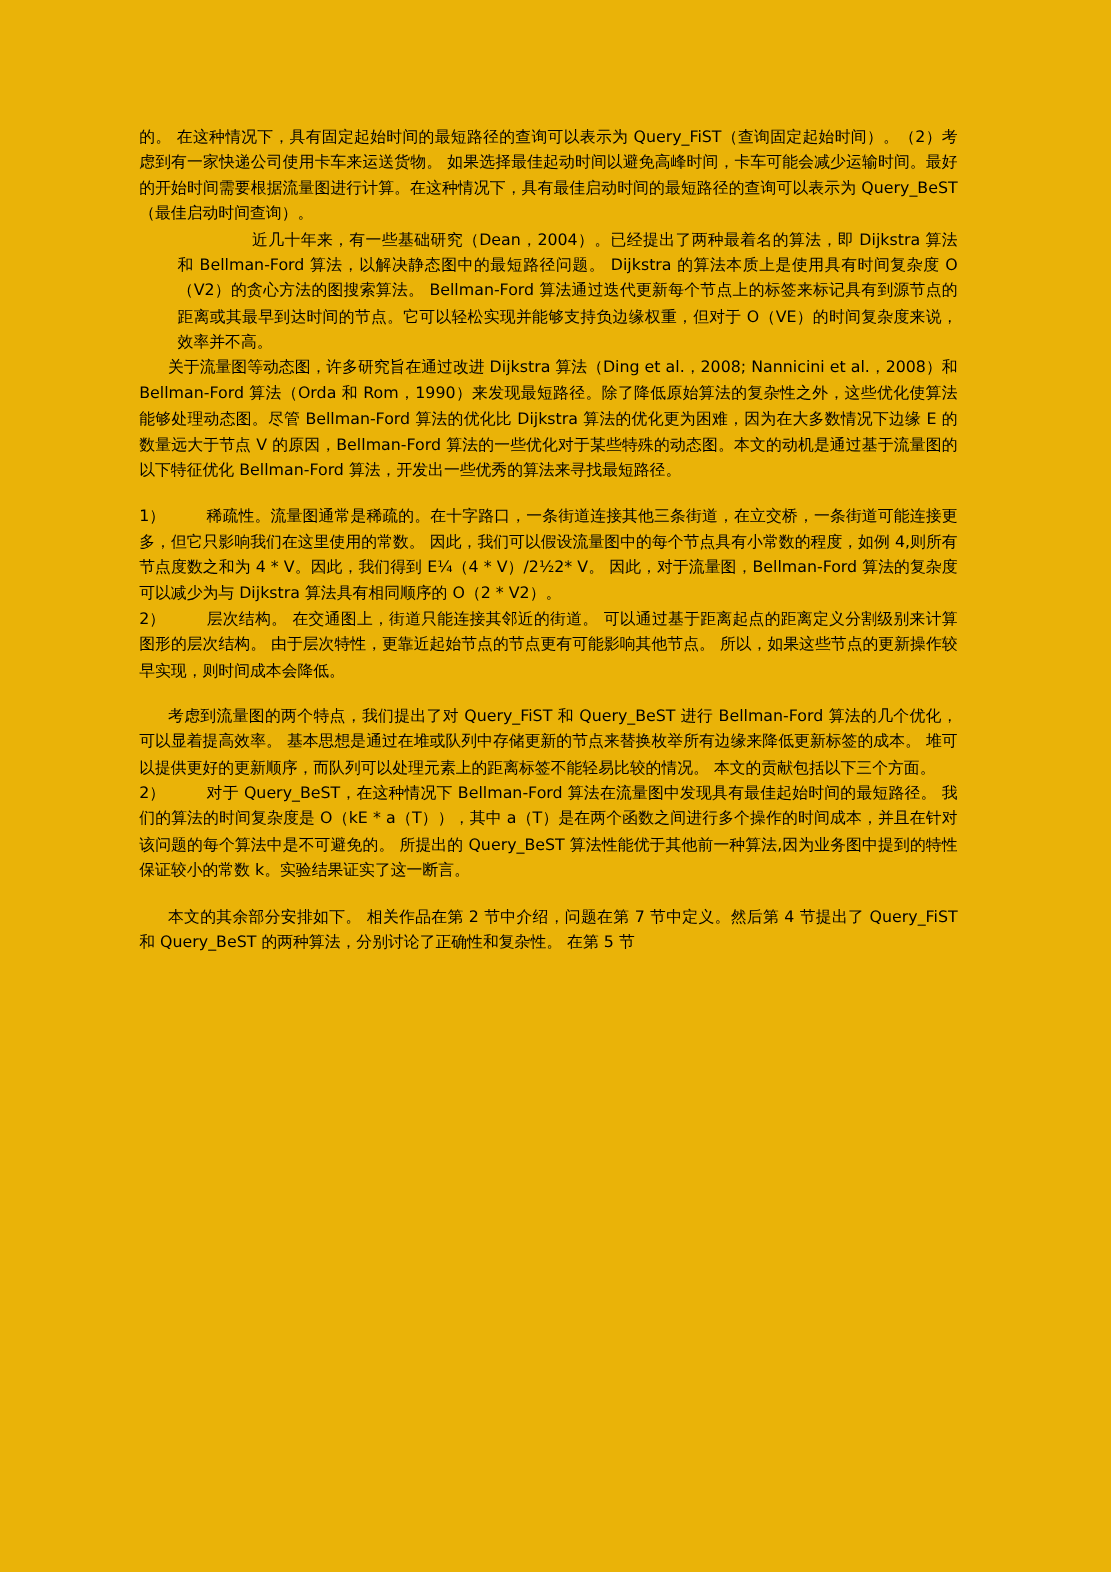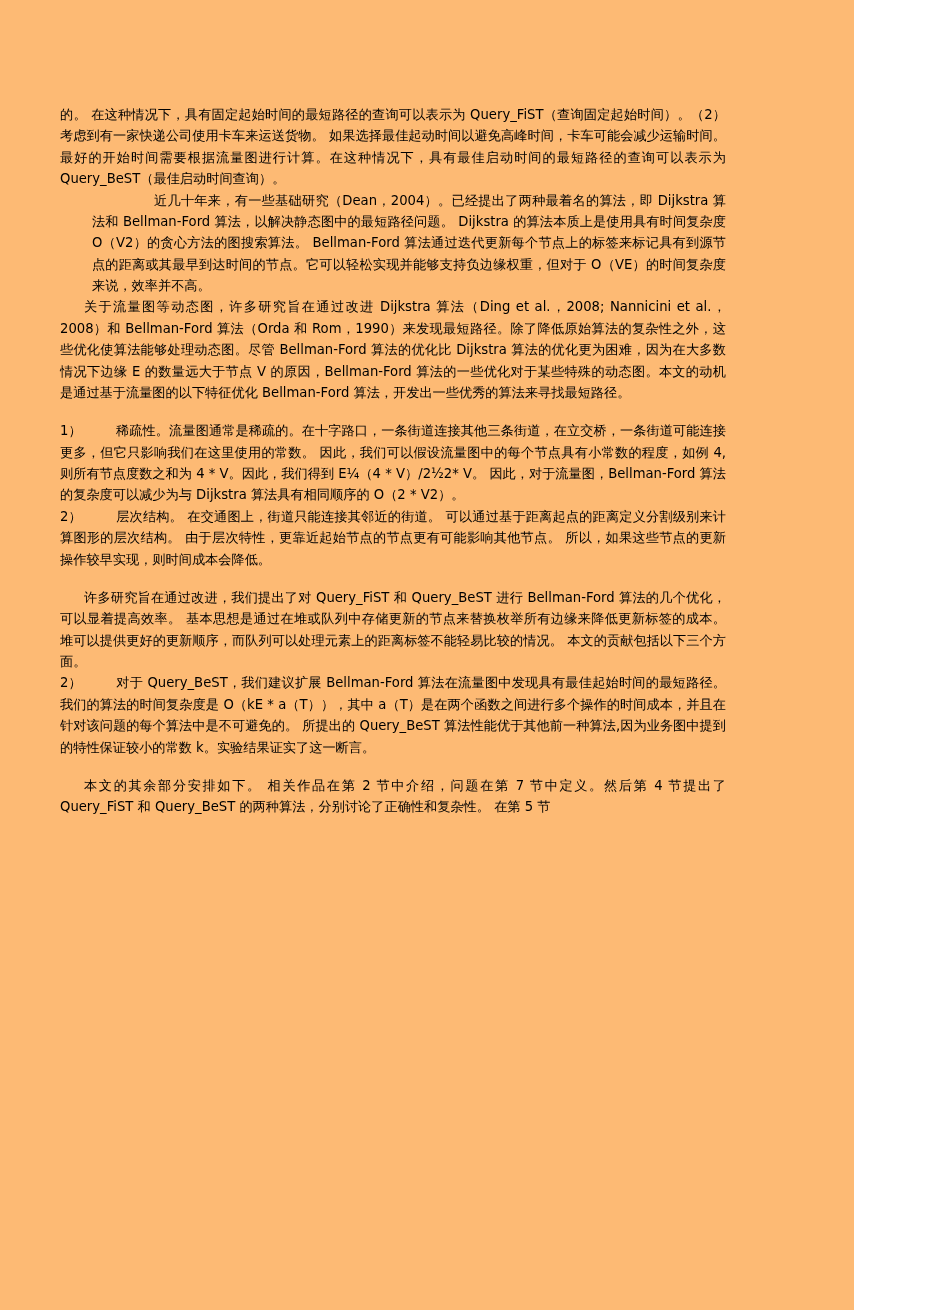--- a/index.html
+++ b/index.html
@@ -8,25 +8,25 @@
     background: #ffffff;
   }
   body {
     width: 926px;
     height: 1310px;
     font-family: "DejaVu Sans", "Liberation Sans", sans-serif;
     color: #000000;
   }
   .page {
     position: relative;
-    width: 854px;
+    width: 926px;
     height: 1310px;
     box-sizing: border-box;
-    padding: 104px 128px 0 60px;
-    background: #fdba74;
+    padding: 104px 128px 0 116px;
+    background: #eab308;
   }
   .doc-body {
     font-size: 13.2px;
     line-height: 1.62;
     text-align: justify;
     text-justify: inter-ideograph;
     word-break: break-word;
   }
   p {
     margin: 0 0 0 0;
@@ -71,24 +71,24 @@
     <p class="p-tab-small">关于流量图等动态图，许多研究旨在通过改进 Dijkstra 算法（Ding et al.，2008; Nannicini et al.，2008）和 Bellman-Ford 算法（Orda 和 Rom，1990）来发现最短路径。除了降低原始算法的复杂性之外，这些优化使算法能够处理动态图。尽管 Bellman-Ford 算法的优化比 Dijkstra 算法的优化更为困难，因为在大多数情况下边缘 E 的数量远大于节点 V 的原因，Bellman-Ford 算法的一些优化对于某些特殊的动态图。本文的动机是通过基于流量图的以下特征优化 Bellman-Ford 算法，开发出一些优秀的算法来寻找最短路径。</p>
 
     <p class="list-item gap-md">
       <span class="num num-lead">1）</span><span>稀疏性。流量图通常是稀疏的。在十字路口，一条街道连接其他三条街道，在立交桥，一条街道可能连接更多，但它只影响我们在这里使用的常数。 因此，我们可以假设流量图中的每个节点具有小常数的程度，如例 4,则所有节点度数之和为 4 * V。因此，我们得到 E¼（4 * V）/2½2* V。 因此，对于流量图，Bellman-Ford 算法的复杂度可以减少为与 Dijkstra 算法具有相同顺序的 O（2 * V2）。</span>
     </p>
 
     <p class="list-item">
       <span class="num num-lead">2）</span><span>层次结构。 在交通图上，街道只能连接其邻近的街道。 可以通过基于距离起点的距离定义分割级别来计算图形的层次结构。 由于层次特性，更靠近起始节点的节点更有可能影响其他节点。 所以，如果这些节点的更新操作较早实现，则时间成本会降低。</span>
     </p>
 
-    <p class="p-tab-small gap-md">许多研究旨在通过改进，我们提出了对 Query_FiST 和 Query_BeST 进行 Bellman-Ford 算法的几个优化，可以显着提高效率。 基本思想是通过在堆或队列中存储更新的节点来替换枚举所有边缘来降低更新标签的成本。 堆可以提供更好的更新顺序，而队列可以处理元素上的距离标签不能轻易比较的情况。 本文的贡献包括以下三个方面。</p>
+    <p class="p-tab-small gap-md">考虑到流量图的两个特点，我们提出了对 Query_FiST 和 Query_BeST 进行 Bellman-Ford 算法的几个优化，可以显着提高效率。 基本思想是通过在堆或队列中存储更新的节点来替换枚举所有边缘来降低更新标签的成本。 堆可以提供更好的更新顺序，而队列可以处理元素上的距离标签不能轻易比较的情况。 本文的贡献包括以下三个方面。</p>
 
 
     <p class="list-item">
-      <span class="num num-lead">2）</span><span>对于 Query_BeST，我们建议扩展 Bellman-Ford 算法在流量图中发现具有最佳起始时间的最短路径。 我们的算法的时间复杂度是 O（kE * a（T）），其中 a（T）是在两个函数之间进行多个操作的时间成本，并且在针对该问题的每个算法中是不可避免的。 所提出的 Query_BeST 算法性能优于其他前一种算法,因为业务图中提到的特性保证较小的常数 k。实验结果证实了这一断言。</span>
+      <span class="num num-lead">2）</span><span>对于 Query_BeST，在这种情况下 Bellman-Ford 算法在流量图中发现具有最佳起始时间的最短路径。 我们的算法的时间复杂度是 O（kE * a（T）），其中 a（T）是在两个函数之间进行多个操作的时间成本，并且在针对该问题的每个算法中是不可避免的。 所提出的 Query_BeST 算法性能优于其他前一种算法,因为业务图中提到的特性保证较小的常数 k。实验结果证实了这一断言。</span>
     </p>
 
 
     <p class="p-tab-small gap-md">本文的其余部分安排如下。 相关作品在第 2 节中介绍，问题在第 7 节中定义。然后第 4 节提出了 Query_FiST 和 Query_BeST 的两种算法，分别讨论了正确性和复杂性。 在第 5 节</p>
 
   </div>
 </div>
 
 </body></html>

